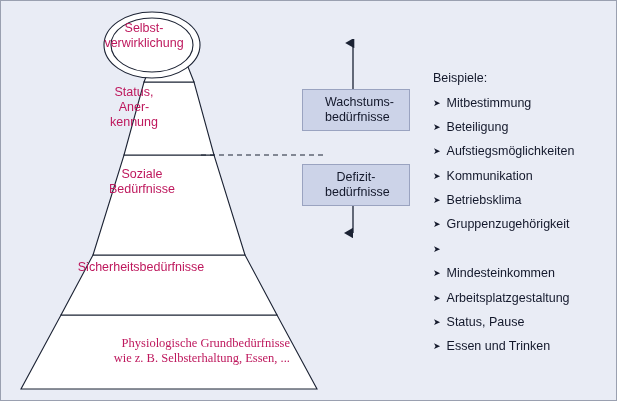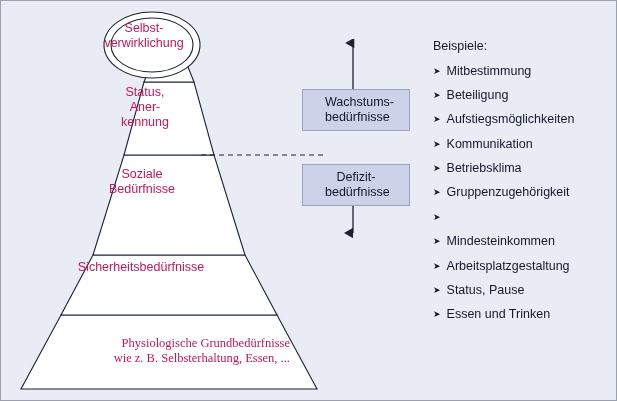--- a/index.html
+++ b/index.html
@@ -35,21 +35,21 @@
     white-space: pre-line;
     pointer-events: none;
   }
   #lbl-self {
     left: 88px;
     top: 20px;
     width: 110px;
     font-size: 12.5px;
   }
   #lbl-status {
-    left: 84px;
+    left: 73px;
     top: 84px;
     width: 120px;
   }
   #lbl-social {
     left: 66px;
     top: 166px;
     width: 150px;
   }
   #lbl-safety {
     left: 40px;
@@ -92,20 +92,21 @@
   #right-col {
     position: absolute;
     left: 432px;
     top: 38px;
     width: 180px;
     color: #13182b;
   }
   #examples-title {
     font-size: 12.5px;
     margin-bottom: 11px;
+    margin-top: 32px;
   }
   .ex-group {
     margin-bottom: 10px;
   }
   .ex-item {
     display: flex;
     align-items: flex-start;
     font-size: 12.5px;
     line-height: 15px;
     margin-bottom: 9px;

